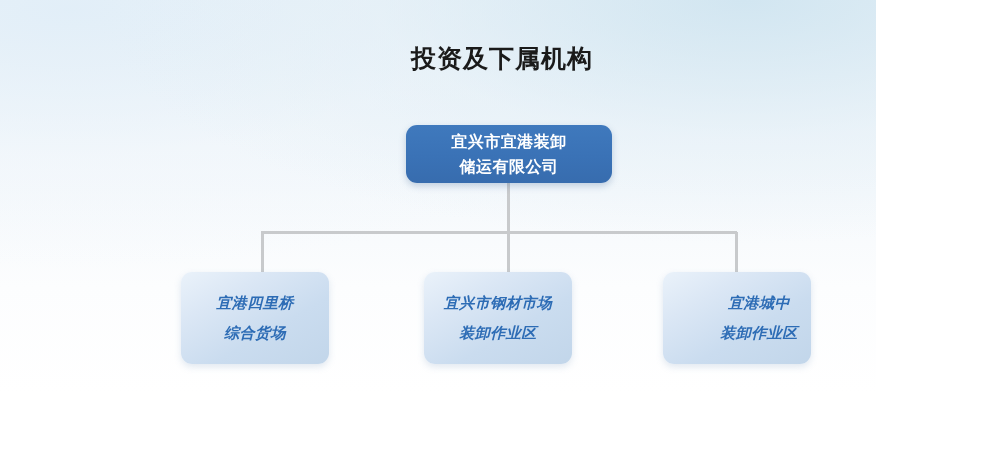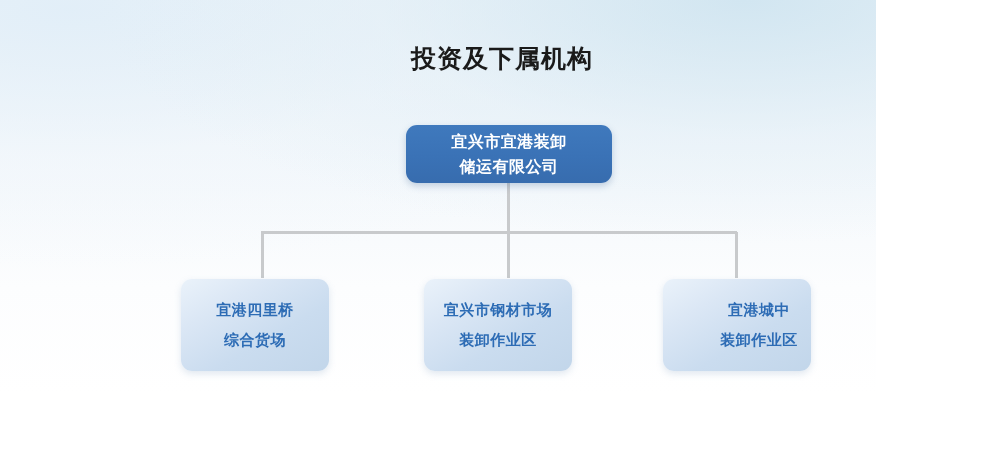--- a/index.html
+++ b/index.html
@@ -84,25 +84,26 @@
   }
   .node-root .node-line {
     color: #ffffff;
     font-size: 16px;
     font-weight: bold;
     letter-spacing: 0.5px;
     line-height: 25px;
   }
 
   .node-child {
-    top: 279px;
+    top: 272px;
     width: 148px;
     height: 92px;
     background: linear-gradient(150deg, #eaf2fa 0%, #dbe7f5 28%, #cadcef 62%, #c2d6ea 100%);
     box-shadow: 0 3px 7px rgba(120,150,185,0.22);
+    font-style: italic;
   }
   .node-child .node-line {
     color: #2d6cb5;
     font-size: 15px;
     font-weight: bold;
     letter-spacing: 0.5px;
     line-height: 30px;
   }
   .child-1 { left: 181px; }
   .child-2 { left: 424px; }

